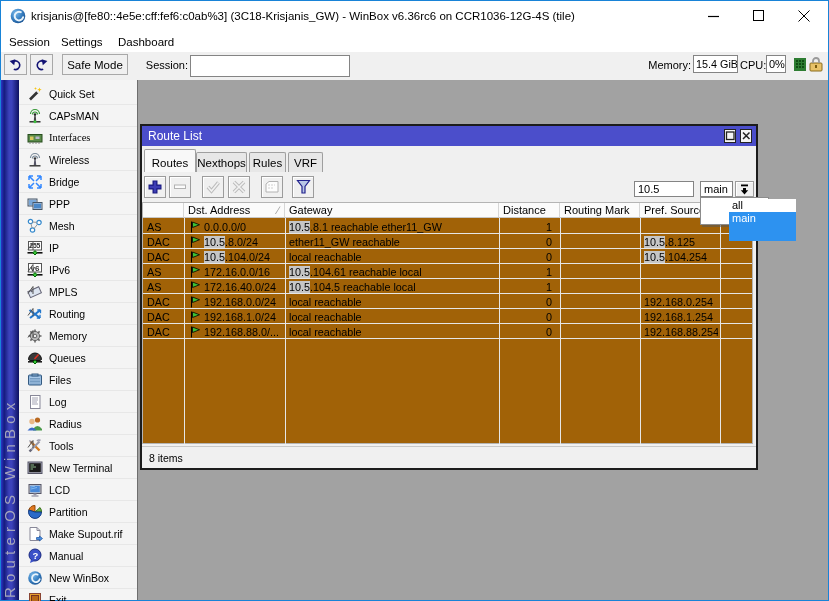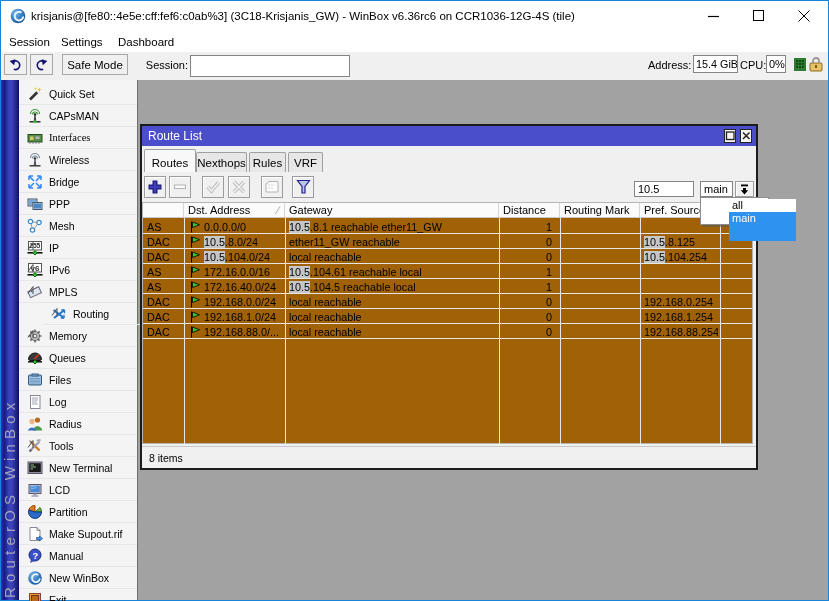--- a/index.html
+++ b/index.html
@@ -94,21 +94,21 @@
   </div>
   <div class="tbtn" style="left:29px;width:23px;height:21px">
     <svg width="17" height="17" style="margin-top:1px" viewBox="0 0 17 17">
       <path d="M10.8 5.6 A4.3 4.3 0 1 0 10.2 13.2" fill="none" stroke="#131374" stroke-width="1.6"></path>
       <path d="M8.7 3.2 L14.4 5.0 L9.8 9.2 Z" fill="#131374"></path>
     </svg>
   </div>
   <div class="tbtn" style="left:61px;width:66px;height:21px;font-size:11.5px;padding-top:4px;white-space:nowrap">Safe Mode</div>
   <div class="tlabel" style="left:144px;top:7px;width:43px;text-align:right">Session:</div>
   <div class="sunken" style="left:189px;top:3px;width:160px;height:18px;font-size:11px;padding:20px 0 0 3px">[fe80::4e5e:cff:fef6:c0ab:3]</div>
-  <div class="tlabel" style="left:647px;top:7px;width:43px;text-align:right">Address:</div>
+  <div class="tlabel" style="left:647px;top:7px;width:43px;text-align:right">Memory:</div>
   <div class="sunken" style="left:692px;top:3px;width:45px;height:18px;font-size:10.8px;padding:2px 0 0 2px">15.4 GiB</div>
   <div class="tlabel" style="left:739px;top:7px;width:25px;text-align:right">CPU:</div>
   <div class="sunken" style="left:765px;top:3px;width:20px;height:18px;font-size:11px;padding:2px 0 0 2px">0%</div>
   <svg class="abs" style="left:793px;top:6px" width="12" height="13" viewBox="0 0 12 13">
     <rect x="0" y="0" width="12" height="13" fill="#2e7d32"></rect>
     <g fill="#0f4c12">
       <rect x="2" y="2" width="2" height="2"></rect>
         <rect x="5" y="2" width="2" height="2"></rect>
         <rect x="8" y="2" width="2" height="2"></rect>
       <rect x="2" y="5" width="2" height="2"></rect>
@@ -224,21 +224,21 @@
       <div class="mi" style="top: 201px;">
         <svg width="16" height="16" viewBox="0 0 16 16">
           <rect x="1.5" y="5" width="12" height="6.5" transform="rotate(-25 7.5 8)" fill="#dce4f0" stroke="#667"></rect>
           <circle cx="4.6" cy="7.2" r="1.1" fill="#667"></circle>
         </svg>
         <span class="lbl">MPLS</span>
         <svg class="arr" width="8" height="11">
           <path d="M1 8.5 L6 1.5 M6 1.5 V9" fill="none" stroke="#505050" stroke-width="1"></path>
         </svg>
       </div>
-      <div class="mi" style="top: 223px; margin-left: 24px;">
+      <div class="mi" style="top: 223px;">
         <svg width="16" height="16" viewBox="0 0 16 16">
           <path d="M2.5 4 L13 12 M13.5 4 L3 12" stroke="#27c" stroke-width="2.2"></path>
           <path d="M13.5 4 h-3.2 M13.5 4 v3.2 M13 12 h-3.2 M13 12 v-3.2" stroke="#27c" stroke-width="1.3"></path>
         </svg>
         <span class="lbl">Routing</span>
         <svg class="arr" width="8" height="11">
           <path d="M1 8.5 L6 1.5 M6 1.5 V9" fill="none" stroke="#505050" stroke-width="1"></path>
         </svg>
       </div>
       <div class="mi" style="top: 245px;">

